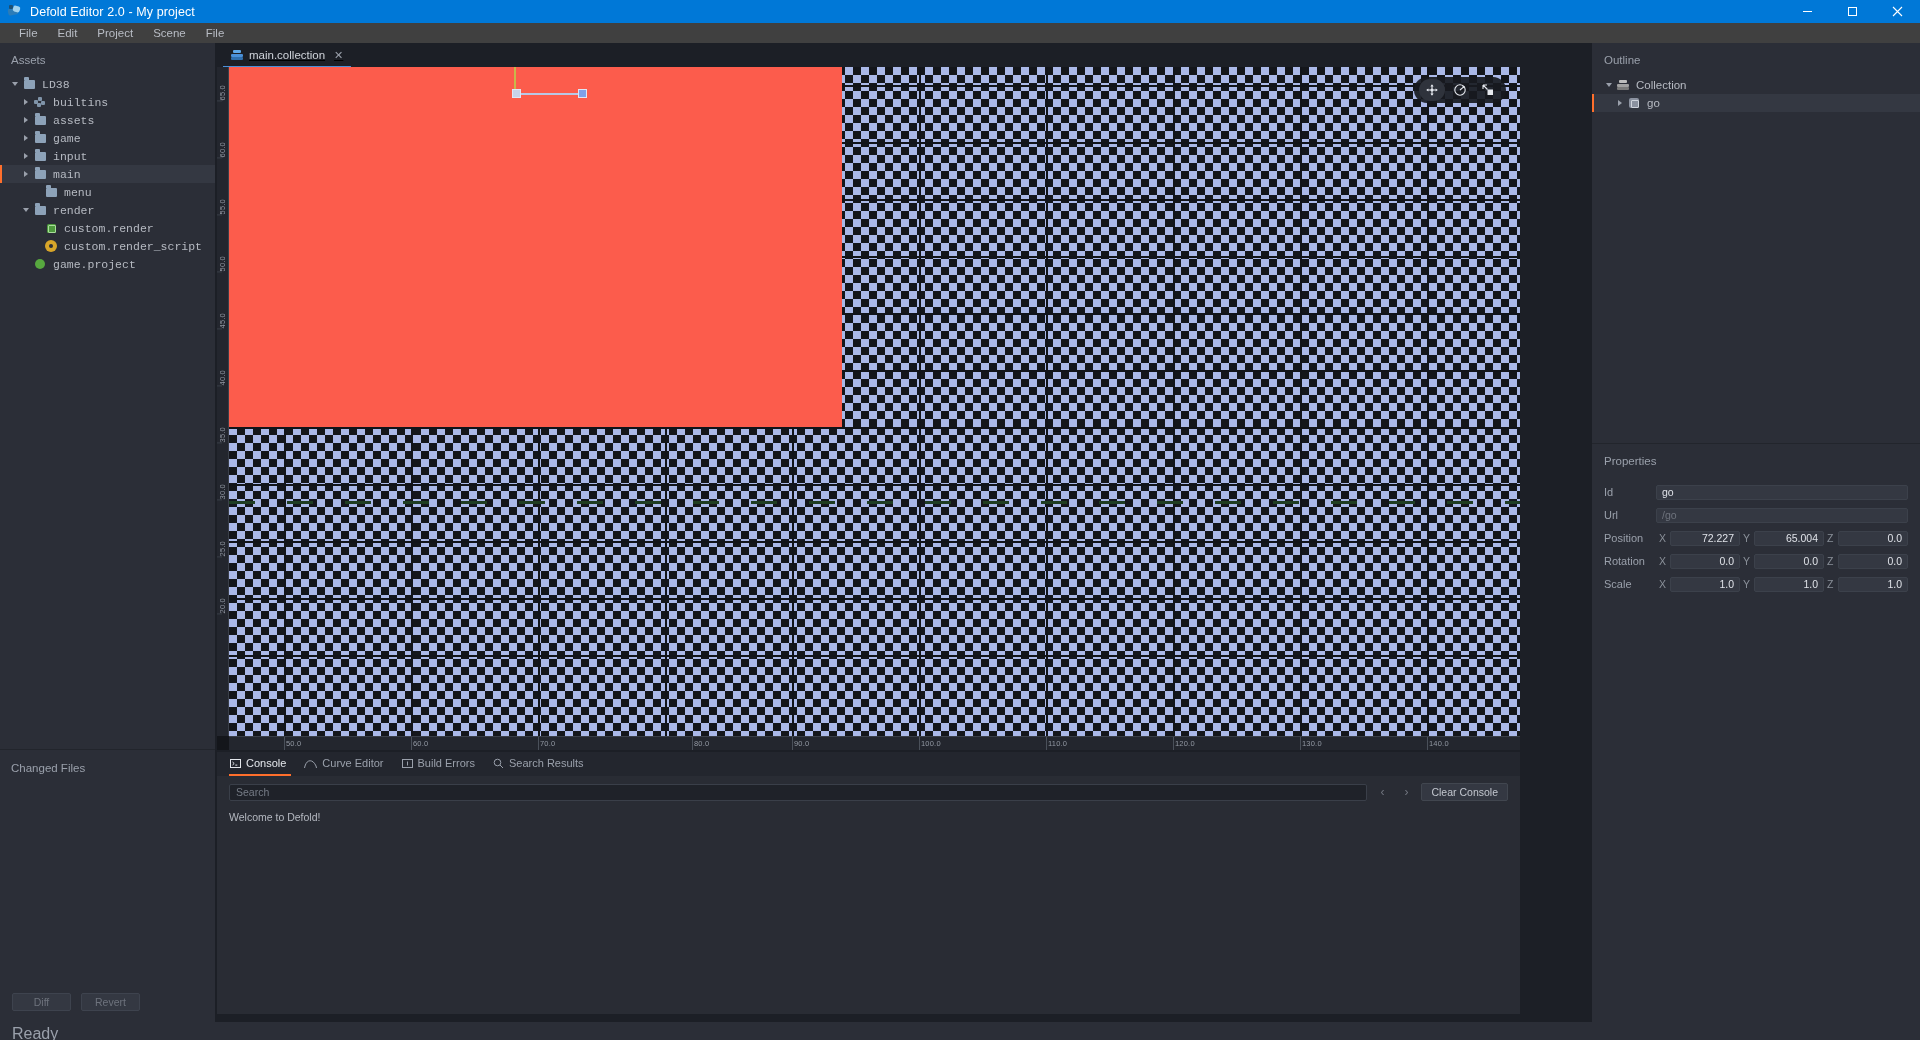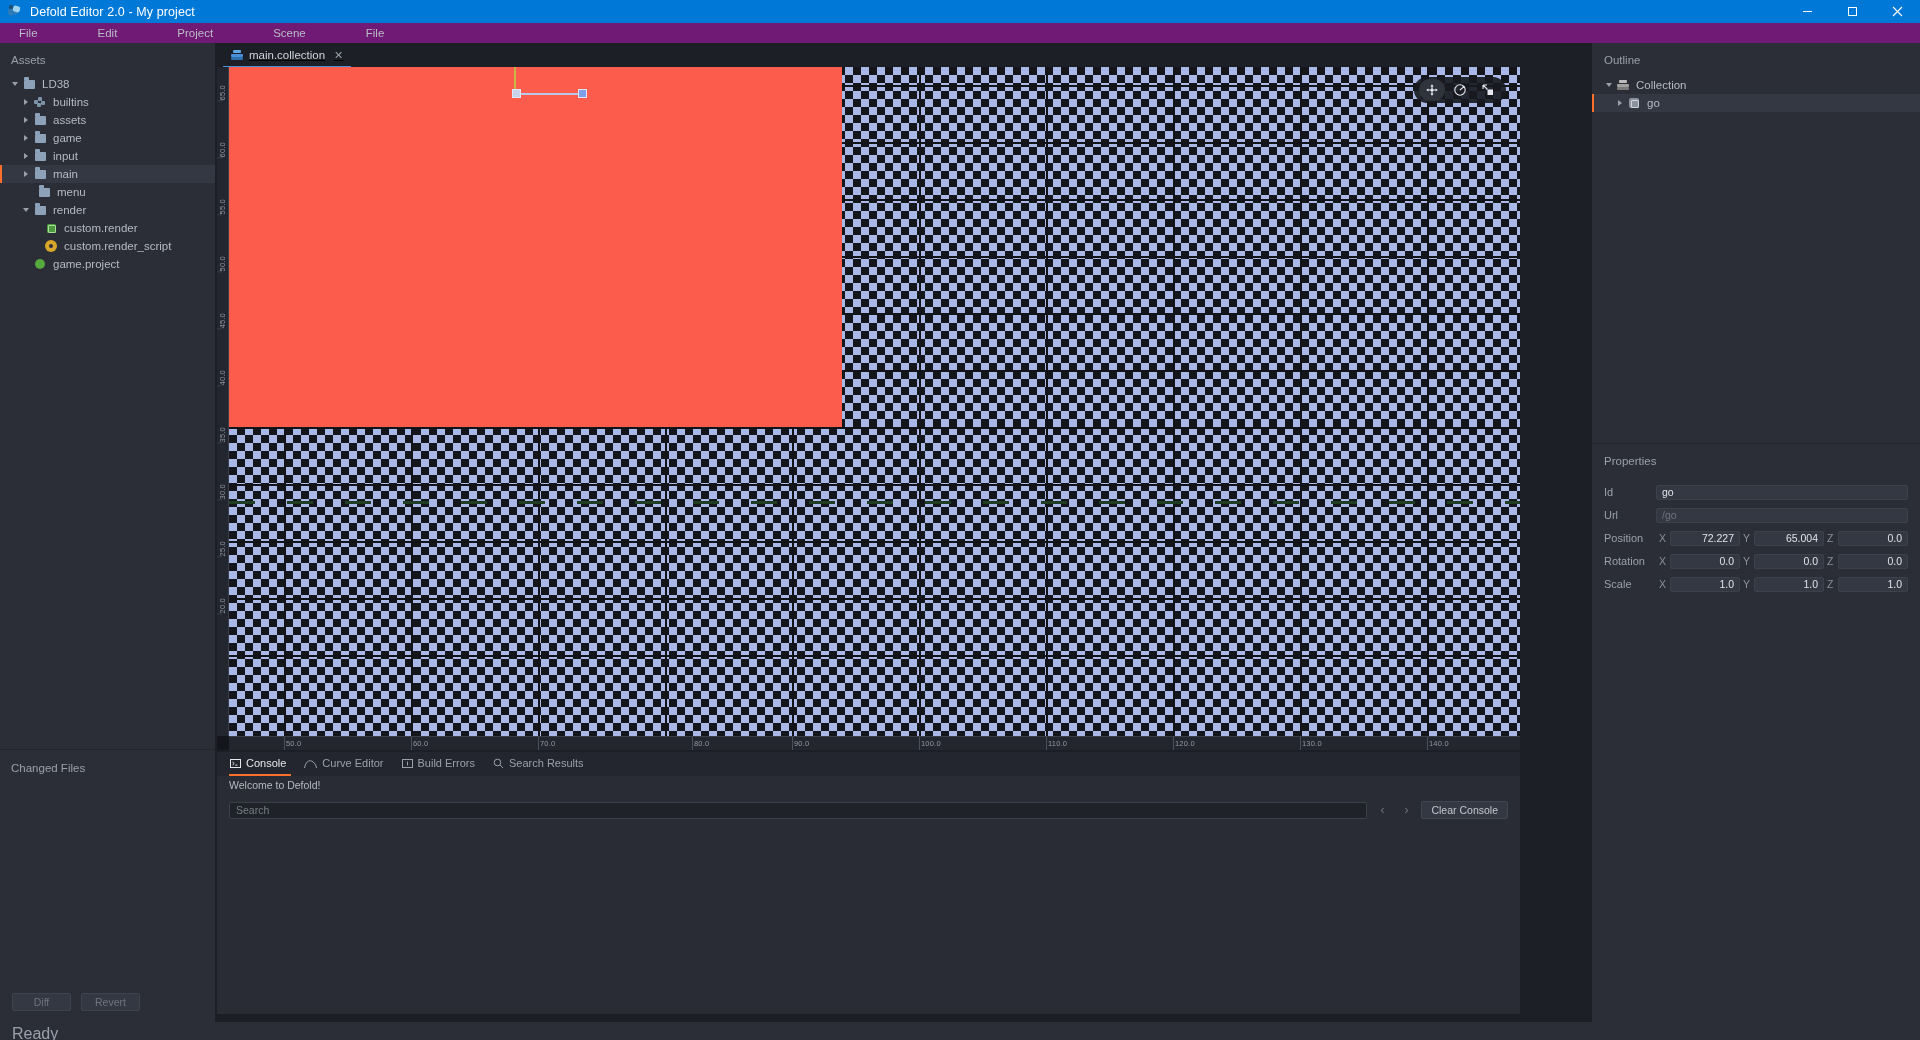--- a/index.html
+++ b/index.html
@@ -17,34 +17,34 @@
   }
   #title-logo { width: 17px; height: 17px; margin: 0 7px 0 6px; position: relative; flex: none; }
   #title-logo .b1 { position:absolute; width:10px; height:7px; background:#2b7cb8; border-radius:2px; left:2px; top:5px; transform:rotate(-12deg);}
   #title-logo .b2 { position:absolute; width:7px; height:6px; background:#9fd2ef; border-radius:2px; left:7px; top:3px; transform:rotate(18deg);}
   #title-logo .b3 { position:absolute; width:4px; height:4px; background:#1b4f73; border-radius:1px; left:3px; top:2px;}
   #title-text { letter-spacing: .1px; }
   #win-buttons { position: absolute; right: 0; top: 0; height: 23px; display: flex; }
   .win-btn { width: 45px; height: 23px; display: flex; align-items: center; justify-content: center; color: #fff; }
   .win-btn svg { display: block; }
   
-  #menubar { height: 20px; background: #701a75; display: flex; align-items: center; padding-left: 9px; gap: 40px; }
+  #menubar { height: 20px; background: #404040; display: flex; align-items: center; padding-left: 9px; }
   .menu-item { color: #b8bcc4; font-size: 11.5px; padding: 0 10px; line-height: 20px; }
   
   #main { position: absolute; top: 43px; left: 0; right: 0; bottom: 18px; }
   
   #left-panel {
     position: absolute; left: 0; top: 0; width: 216px; bottom: 0;
     background: #2b2e37; border-right: 1px solid #1c1f26;
   }
   #assets-header { color: #9aa0ab; font-size: 11.5px; padding: 11px 0 0 11px; height: 30px; }
   #assets-tree { position: absolute; top: 32px; left: 0; right: 0; bottom: 273px; overflow: hidden; }
   .tree-row {
     height: 18px; display: flex; align-items: center; font-size: 11.5px;
-    color: #b6bac2; position: relative; white-space: nowrap;
+    color: #b6bac2; position: relative; white-space: nowrap; font-family: Liberation Mono, monospace;
   }
   .tree-row.selected { background: #343842; }
   .tree-row.selected::before {
     content: ""; position: absolute; left: 0; top: 0; bottom: 0; width: 2px; background: #ff6f2c;
   }
   .twisty { width: 13px; display: flex; justify-content: center; align-items: center; flex: none; }
   .twisty i {
     display: block; width: 0; height: 0;
     border-left: 4px solid #9aa0ab; border-top: 3.5px solid transparent; border-bottom: 3.5px solid transparent;
   }
@@ -292,21 +292,21 @@
         </div>
         <div class="tree-row selected" style="padding-left: 19px;">
           <span class="twisty">
             <i></i>
           </span>
           <span class="ic">
             <span class="folder"></span>
           </span>
           <span class="tree-label">main</span>
         </div>
-        <div class="tree-row" style="padding-left: 23px;">
+        <div class="tree-row" style="padding-left: 30px;">
           <span class="twisty"></span>
           <span class="ic">
             <span class="folder"></span>
           </span>
           <span class="tree-label">menu</span>
         </div>
         <div class="tree-row" style="padding-left: 19px;">
           <span class="twisty open">
             <i></i>
           </span>
@@ -491,27 +491,27 @@
             <svg width="11" height="11" viewBox="0 0 11 11">
                 <circle cx="4.5" cy="4.5" r="3.3" fill="none" stroke="#9aa0ab"></circle>
                 <path d="M7 7 L10 10" stroke="#9aa0ab"></path>
               </svg>
           </span>
           <span>Search Results</span>
         </div>
       </div>
 
       <div id="console-body">
-        <div id="console-output">Welcome to Defold!</div>
         <div id="console-toolbar">
           <input id="console-search" type="text" placeholder="Search" style="">
           <div class="nav-btn">‹</div>
           <div class="nav-btn">›</div>
           <div id="clear-console">Clear Console</div>
         </div>
+        <div id="console-output">Welcome to Defold!</div>
       </div>
     </div>
   </div>
 
   <div id="right-panel">
     <div id="outline-header">Outline</div>
     <div id="outline-tree">
         <div class="otree-row" style="padding-left: 10px;">
           <span class="twisty open">
             <i></i>

